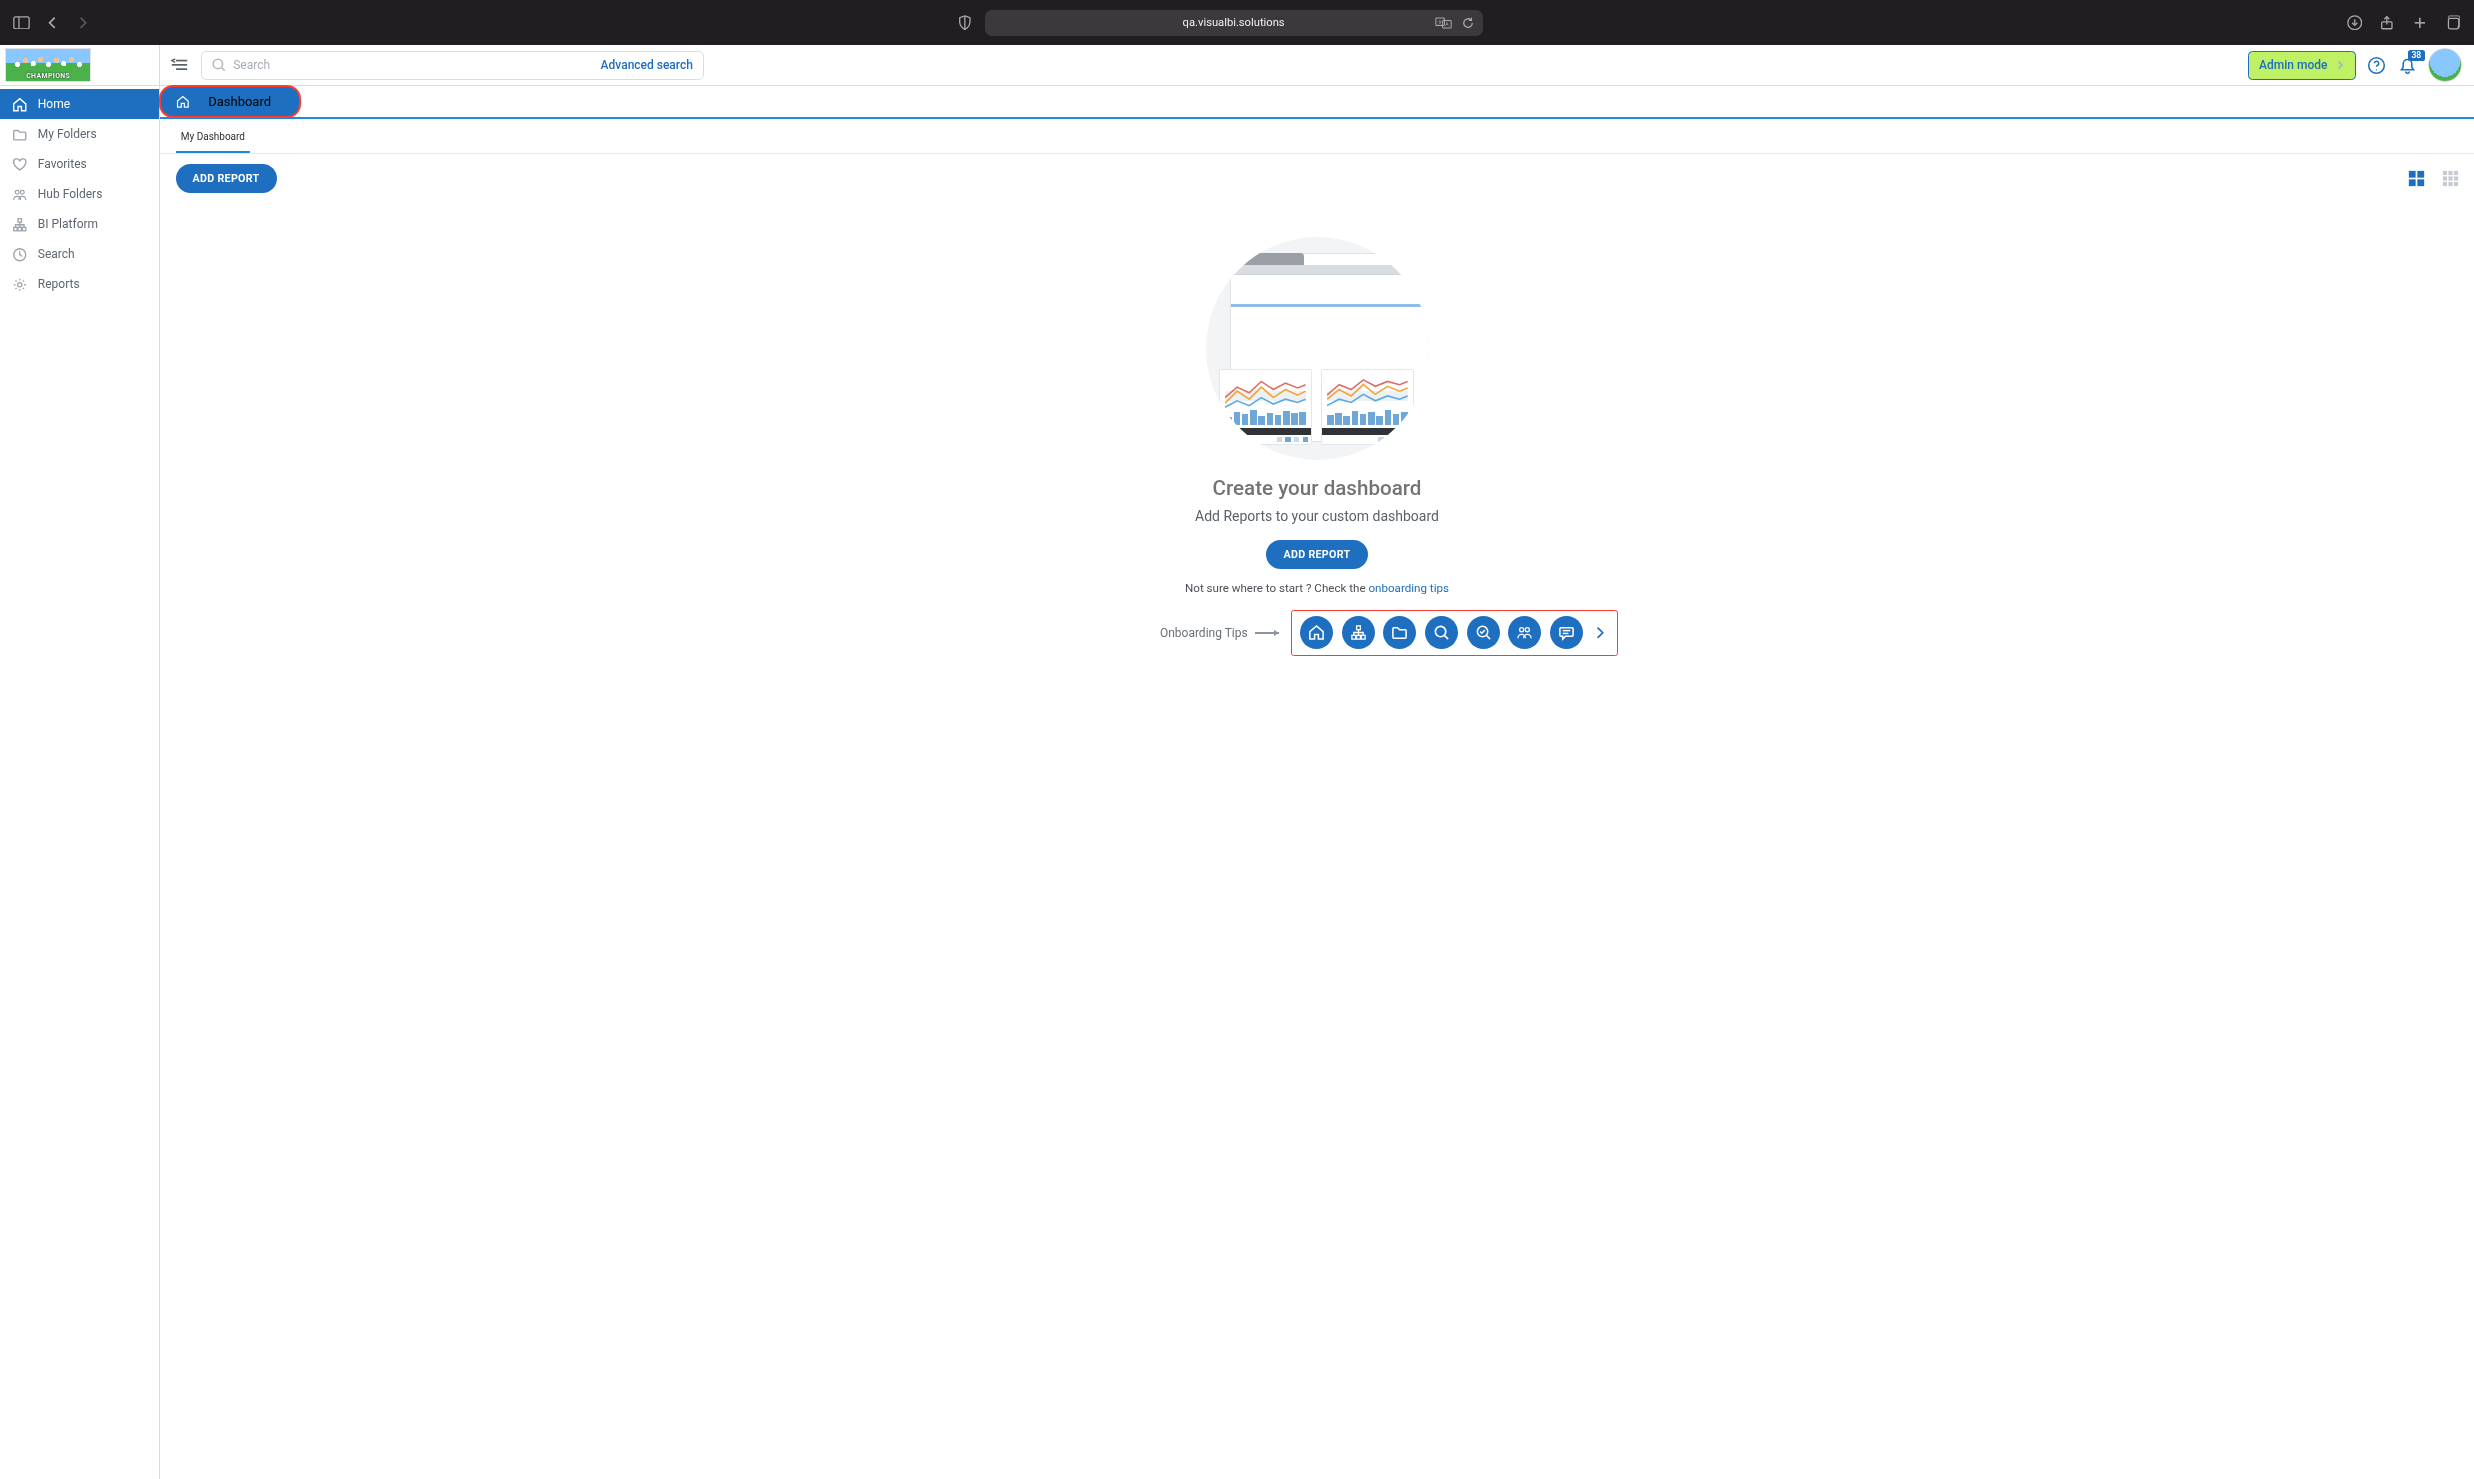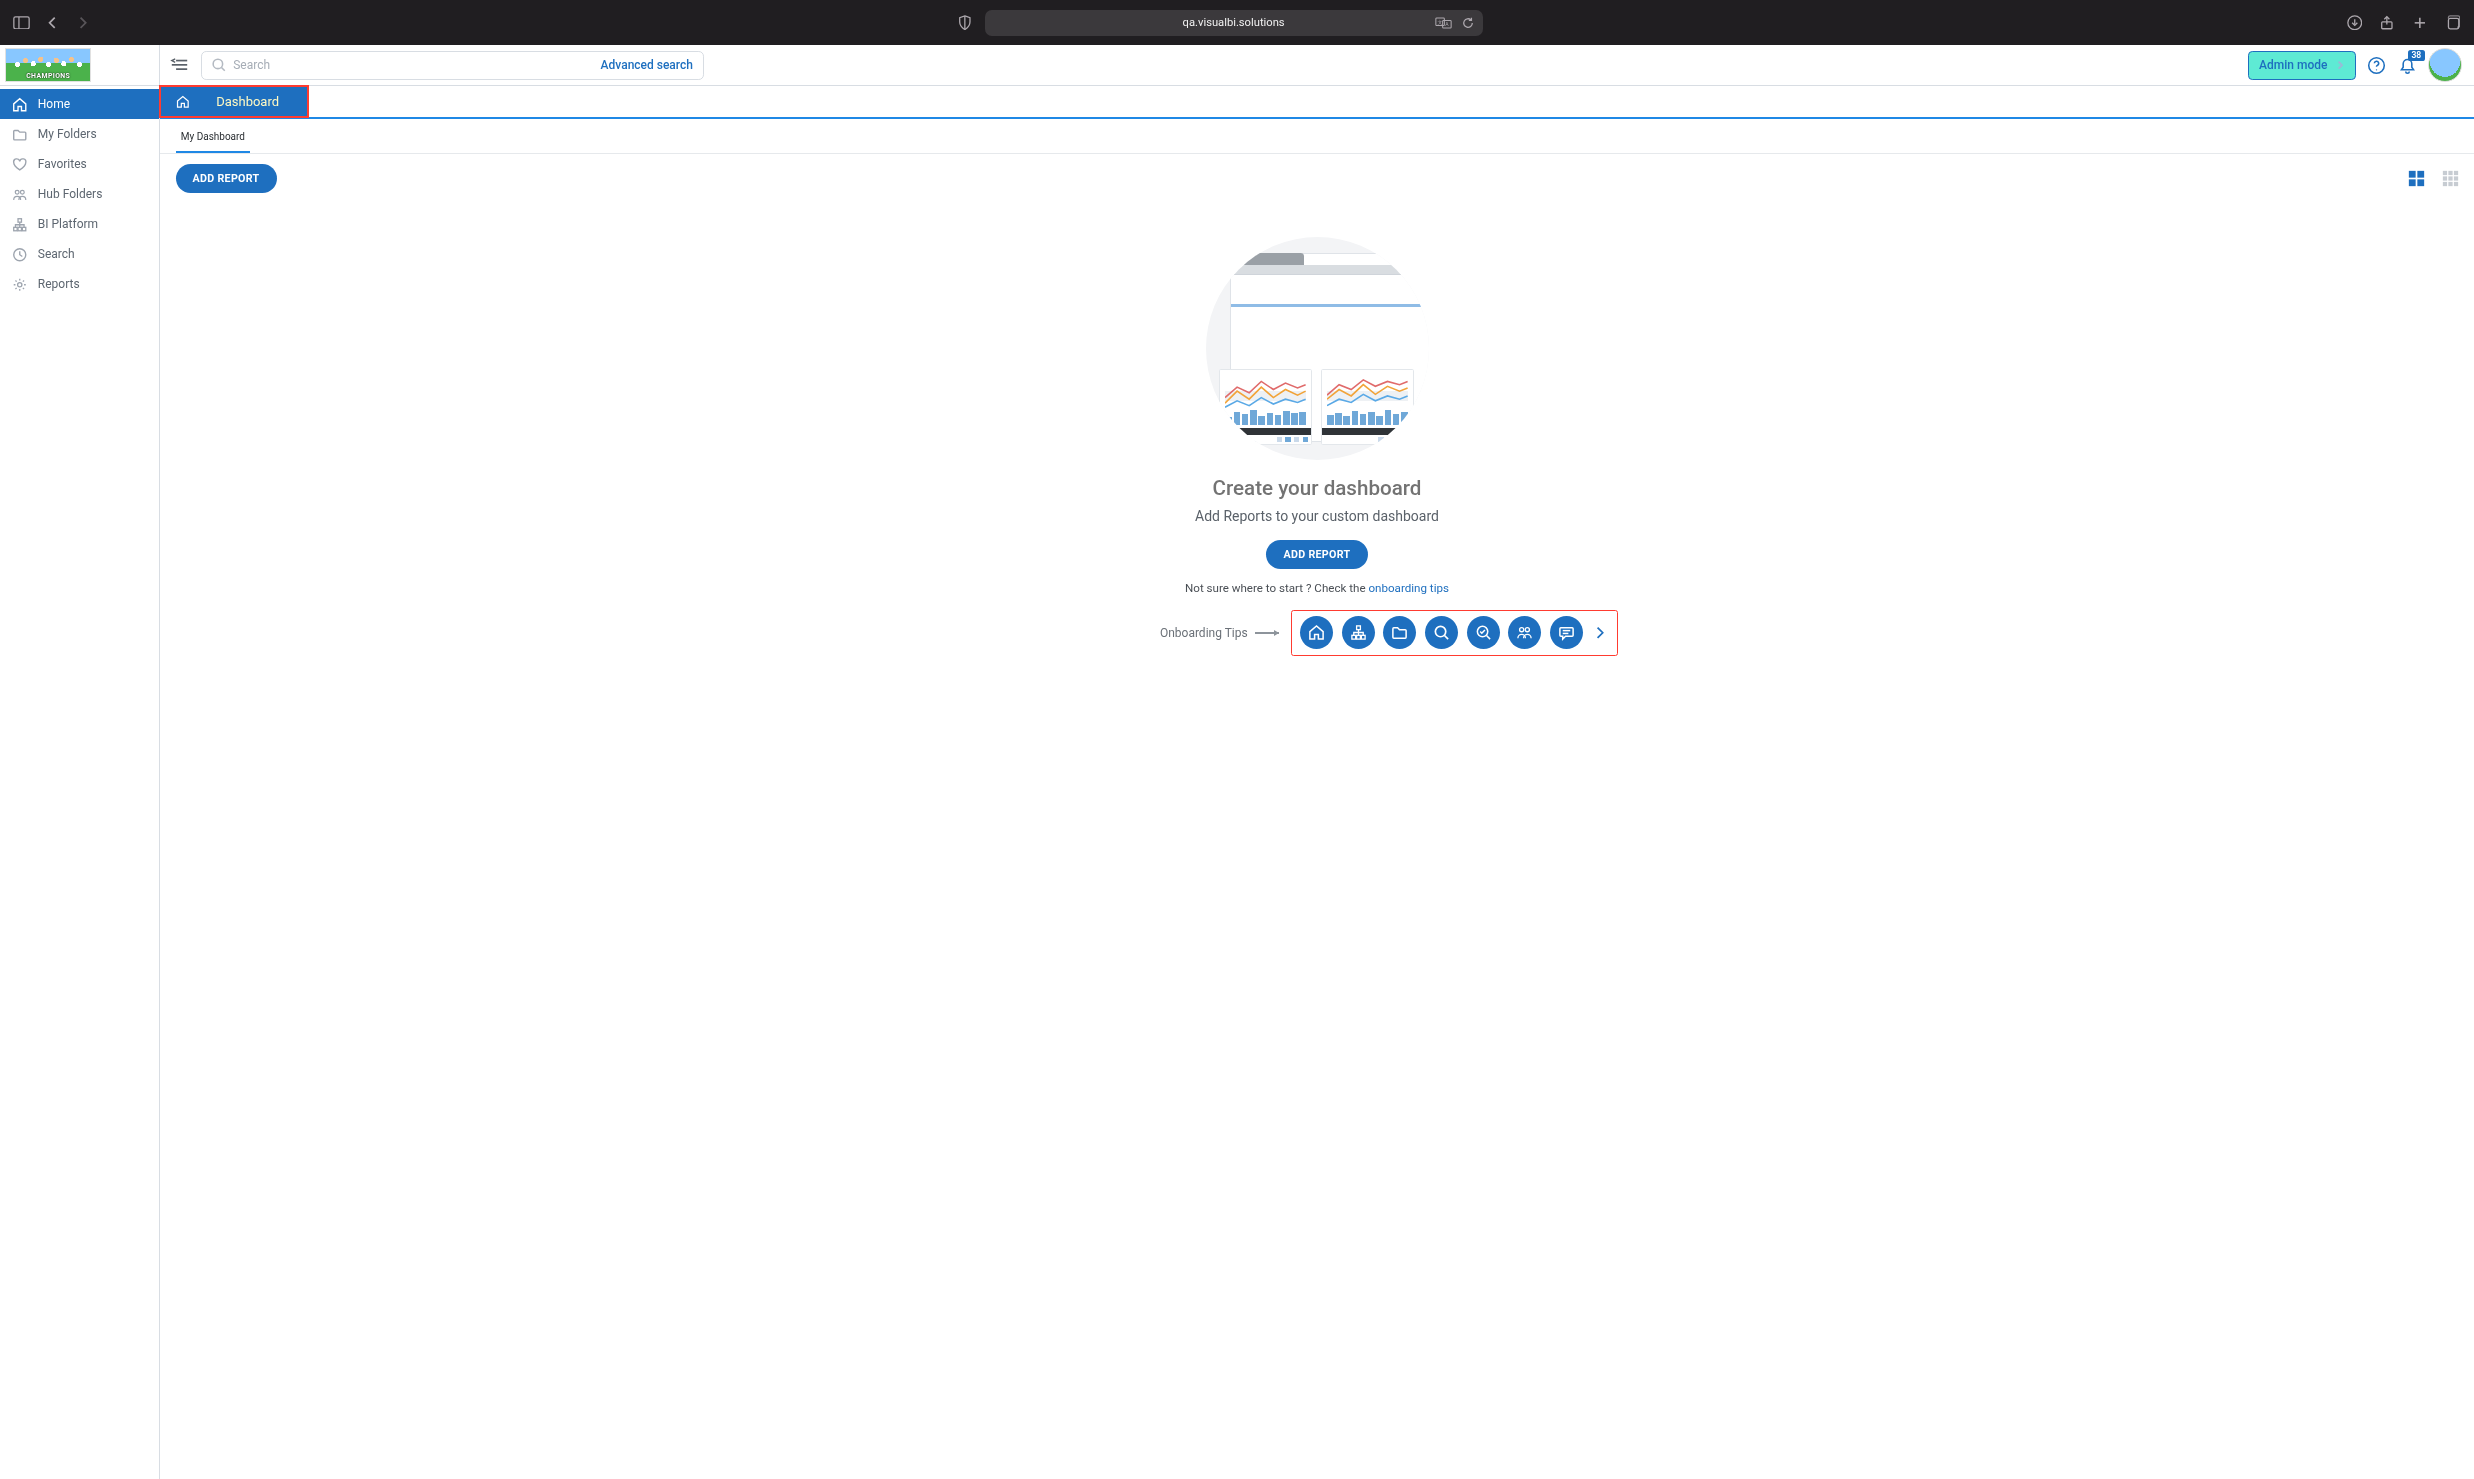--- a/index.html
+++ b/index.html
@@ -52,28 +52,28 @@
   .nav-item .ic svg{stroke:var(--grey-ic);}
 
   .main{flex:1;display:flex;flex-direction:column;min-width:0;}
   .topbar{height:41px;border-bottom:0.9px solid var(--brd);display:flex;align-items:center;padding:0 12px 0 8.6px;gap:10.3px;}
   .menu-toggle{width:22.3px;height:22.3px;display:flex;align-items:center;justify-content:center;cursor:pointer;}
   .search-wrap{flex:0 0 503px;height:29px;border:0.9px solid var(--brd);border-radius:5.2px;display:flex;align-items:center;padding:0 8.6px;gap:6.9px;position:relative;}
   .search-wrap input{border:none;outline:none;flex:1;font-size:12px;color:#333;}
   .search-wrap input::placeholder{color:#a6adb6;}
   .adv{position:absolute;right:10.3px;color:var(--blue);font-size:12px;font-weight:500;cursor:pointer;}
   .top-spacer{flex:1;}
-  .admin-btn{height:29px;border:0.9px solid var(--blue);border-radius:4.3px;background:#5eead4;color:var(--blue);font-size:12px;font-weight:500;padding:0 10.3px;display:flex;align-items:center;gap:8.6px;cursor:pointer;}
+  .admin-btn{height:29px;border:0.9px solid var(--blue);border-radius:4.3px;background:#bef264;color:var(--blue);font-size:12px;font-weight:500;padding:0 10.3px;display:flex;align-items:center;gap:8.6px;cursor:pointer;}
   .top-ic{width:20.6px;height:20.6px;display:flex;align-items:center;justify-content:center;cursor:pointer;position:relative;}
   .badge{position:absolute;top:-5.2px;right:-6.9px;background:var(--blue);color:#fff;font-size:8.6px;font-weight:600;padding:0.9px 3.4px;border-radius:2.6px;}
   .avatar{width:34px;height:34px;border-radius:50%;overflow:hidden;background:
     radial-gradient(circle at 50% 40%,#88c7ff 60%,#4bb24b 60%);border:0.9px solid #ddd;}
 
   .tabs-row{display:flex;border-bottom:2.6px solid var(--blue-accent);}
-  .crumb-tab{display:flex;align-items:center;gap:27px;height:31px;padding:0 29px 0 15.5px;background:var(--blue);color:#fef9c3;font-size:13px;outline:2.6px solid #ff3b30;outline-offset:-1.7px;}
+  .crumb-tab{display:flex;align-items:center;gap:19px;height:31px;padding:0 29px 0 15.5px;background:var(--blue);color:#000000;font-size:13px;outline:2.6px solid #ff3b30;outline-offset:-1.7px;border-radius:13px;}
   .crumb-tab .ic{width:13.7px;height:13.7px;}
 
   .subtabs{display:flex;padding:0 15.5px;border-bottom:0.9px solid #e6e9ec;}
   .subtab{padding:12px 5.2px 8.6px;margin-right:17px;font-size:10px;font-weight:400;color:#2b2f33;border-bottom:2.6px solid var(--blue-accent);}
 
   .toolbar{display:flex;align-items:center;padding:10.3px 15.5px;}
   .pill-btn{background:var(--blue);color:#fff;border:none;border-radius:15.5px;height:29px;padding:0 17px;font-size:10.7px;font-weight:700;letter-spacing:0.3px;cursor:pointer;}
   .view-toggles{margin-left:auto;display:flex;gap:17px;}
   .grid-ic{width:17px;height:17px;cursor:pointer;}
 

